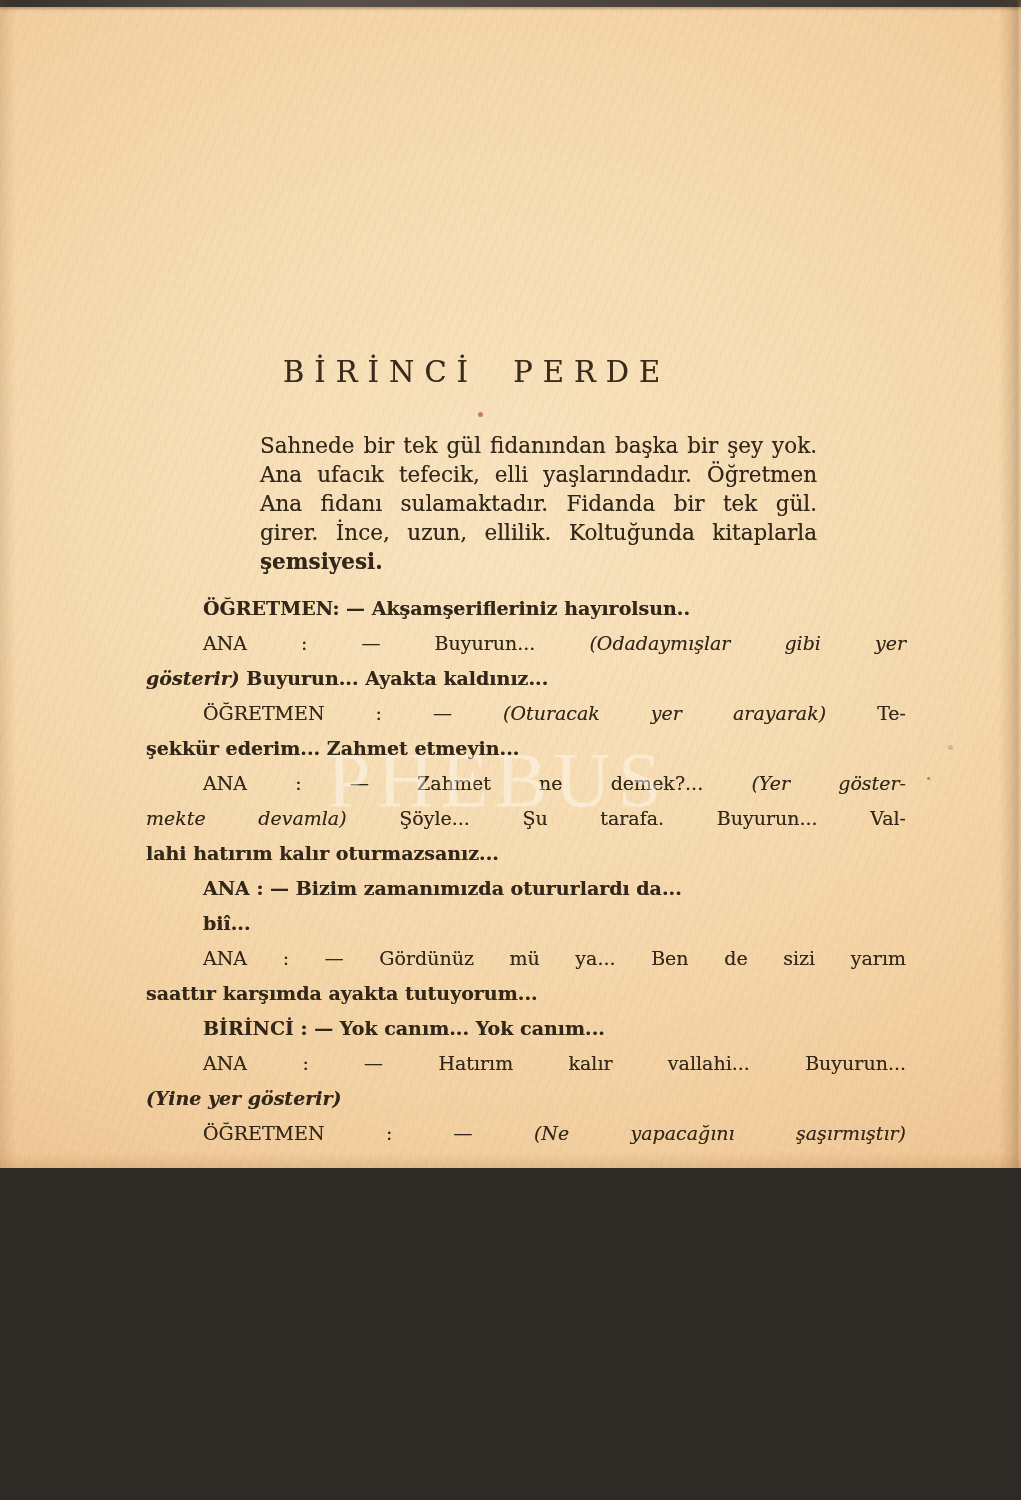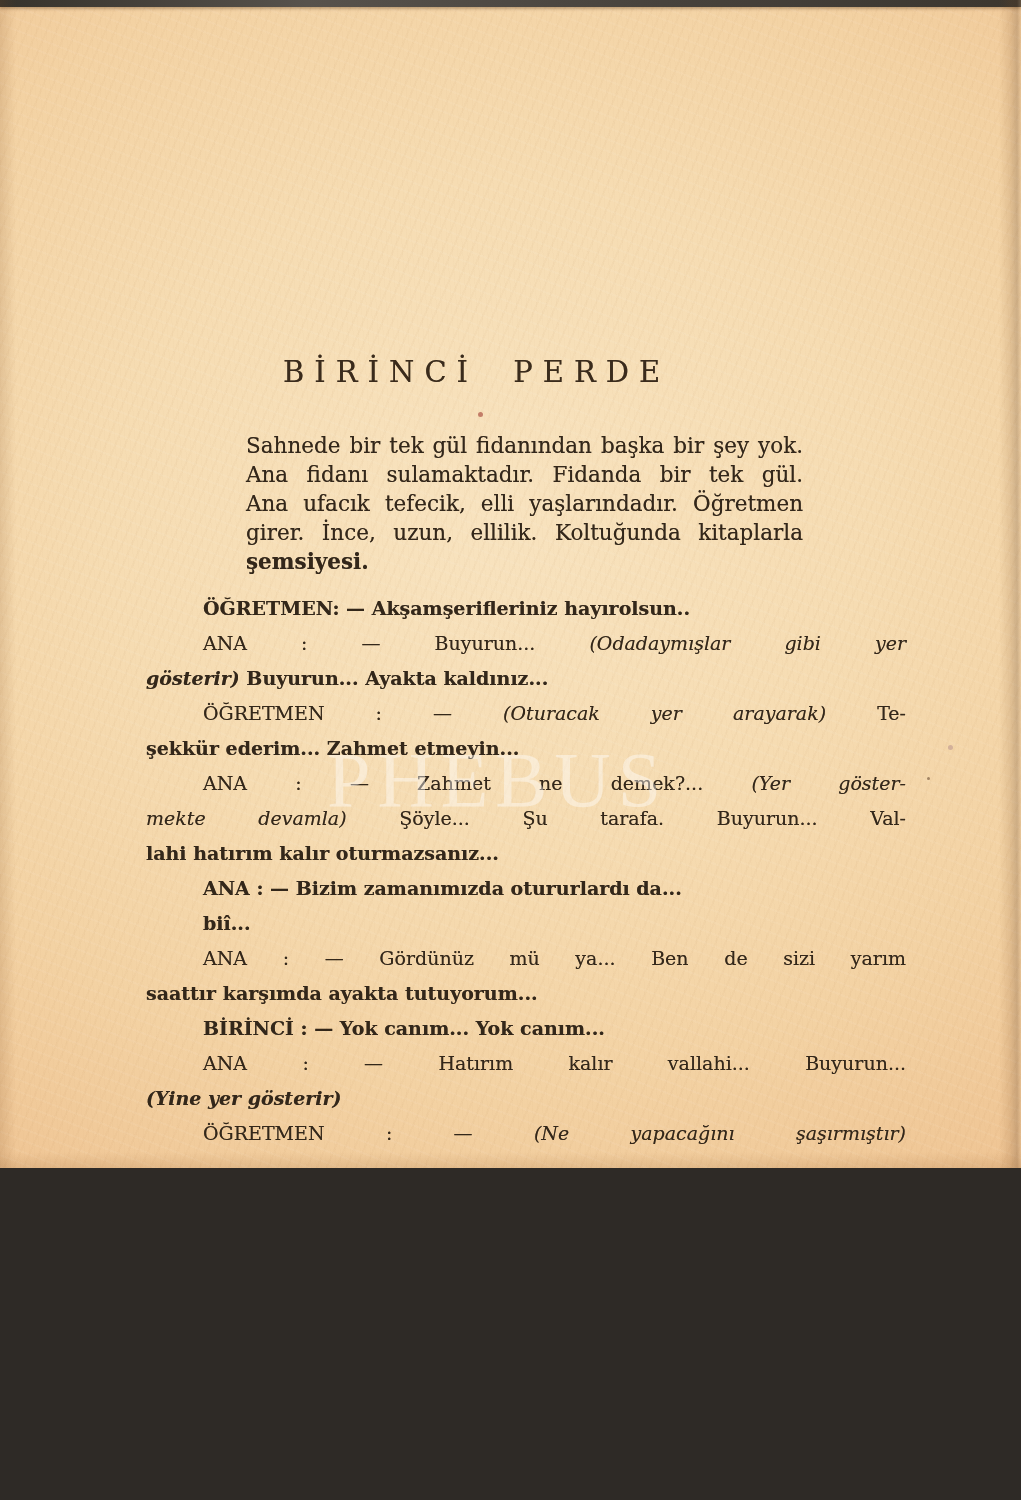--- a/index.html
+++ b/index.html
@@ -40,21 +40,21 @@
     background: linear-gradient(to top, rgba(150,95,45,0.16) 0%, rgba(150,95,45,0) 100%);
   }
 
   .title {
     position: absolute; left: 283px; top: 355px; z-index: 2;
     font-size: 29px; letter-spacing: 10px; word-spacing: 16px;
     color: #3a2b1c; white-space: nowrap;
     text-shadow: 0 0 0.5px rgba(58,43,28,0.55);
   }
   .stage {
-    position: absolute; left: 246px; top: 431px; width: 557px; z-index: 2;
+    position: absolute; left: 260px; top: 431px; width: 557px; z-index: 2;
     font-size: 21.5px; line-height: 29px; color: #33271a;
     text-shadow: 0 0 0.5px rgba(51,39,26,0.6);
   }
   .dialogue {
     position: absolute; left: 146px; top: 591px; width: 760px; z-index: 2;
     font-size: 19px; line-height: 35px; color: #33271a;
     text-shadow: 0 0 0.5px rgba(51,39,26,0.55);
   }
   .para { margin: 0; }
   .line { text-align: justify; text-align-last: justify; -moz-text-align-last: justify; }
@@ -90,22 +90,22 @@
 
   <div class="speck speck-red"></div>
   <div class="speck speck-plum"></div>
   <div class="speck speck-dark1"></div>
   <div class="speck speck-dark2"></div>
   <div class="speck speck-dark3"></div>
 
   <div class="stage">
       <div class="para">
         <div class="line"><span>Sahnede bir tek gül fidanından başka bir şey yok.</span></div>
+        <div class="line"><span>Ana ufacık tefecik, elli yaşlarındadır. Öğretmen</span></div>
         <div class="line"><span>Ana fidanı sulamaktadır. Fidanda bir tek gül.</span></div>
-        <div class="line"><span>Ana ufacık tefecik, elli yaşlarındadır. Öğretmen</span></div>
         <div class="line"><span>girer. İnce, uzun, ellilik. Koltuğunda kitaplarla</span></div>
         <div class="line last"><span>şemsiyesi.</span></div>
       </div>
     </div>
 
   <div class="dialogue">
       <div class="para indent">
         <div class="line last"><span>ÖĞRETMEN: — Akşamşerifleriniz hayırolsun..</span></div>
       </div>
       <div class="para indent">

